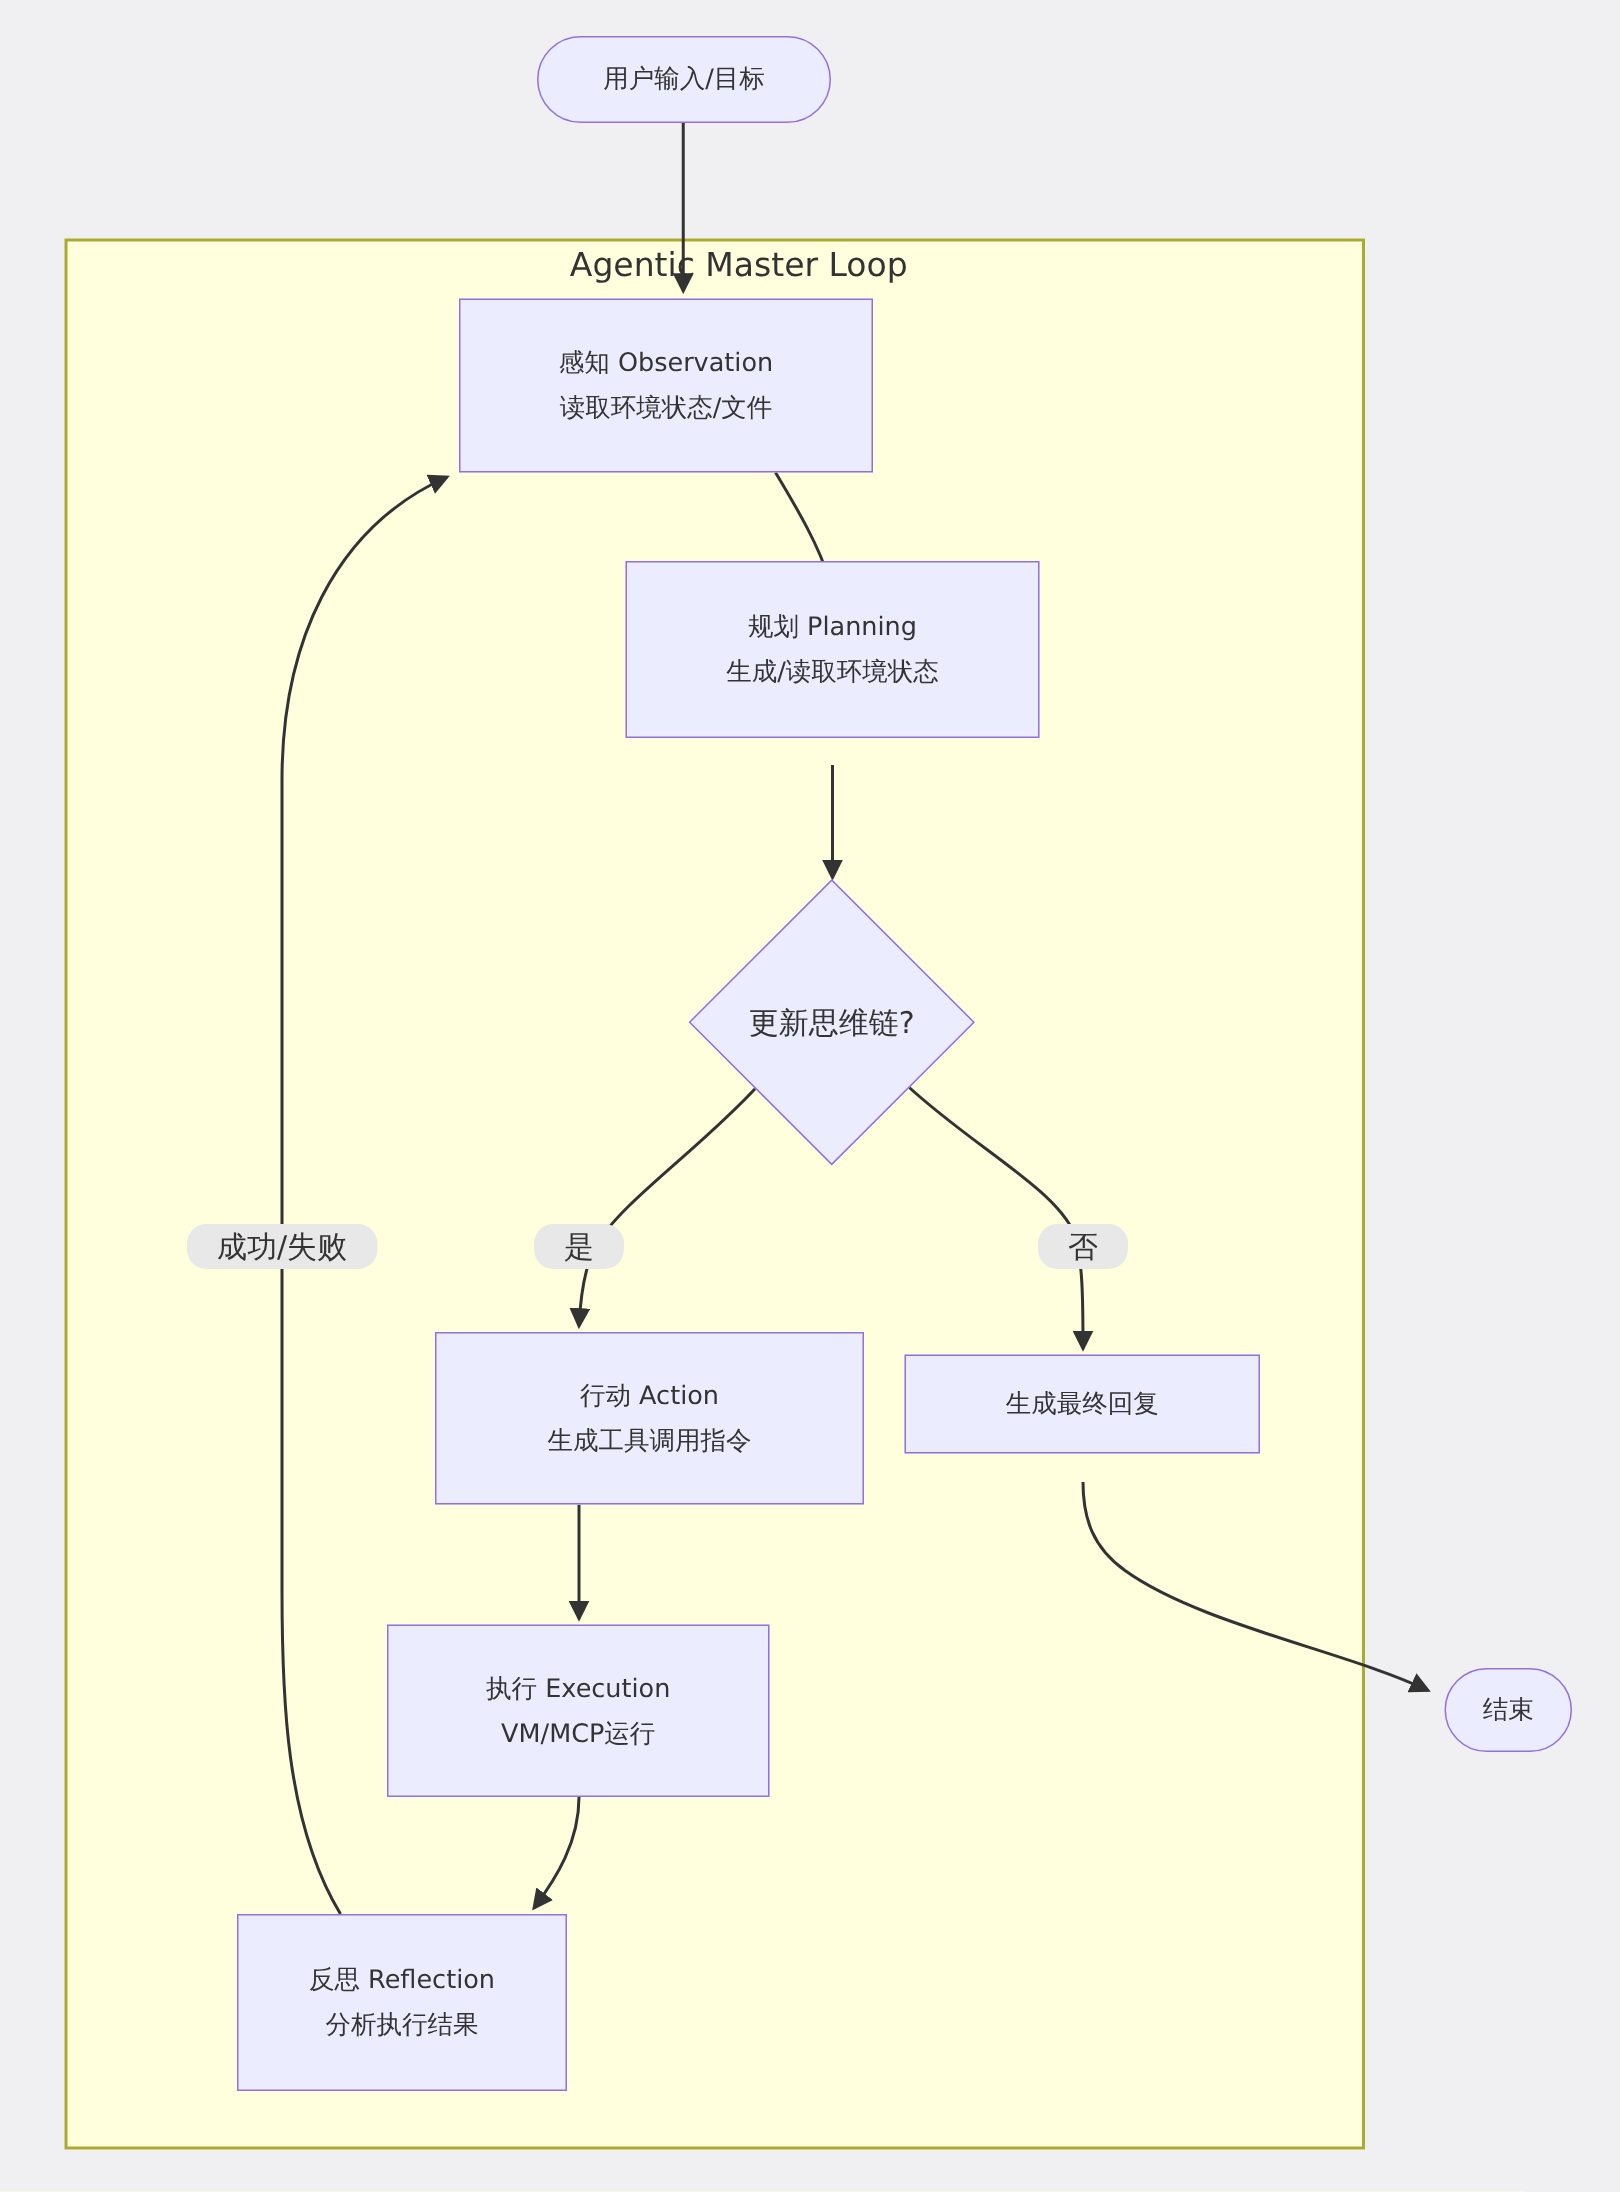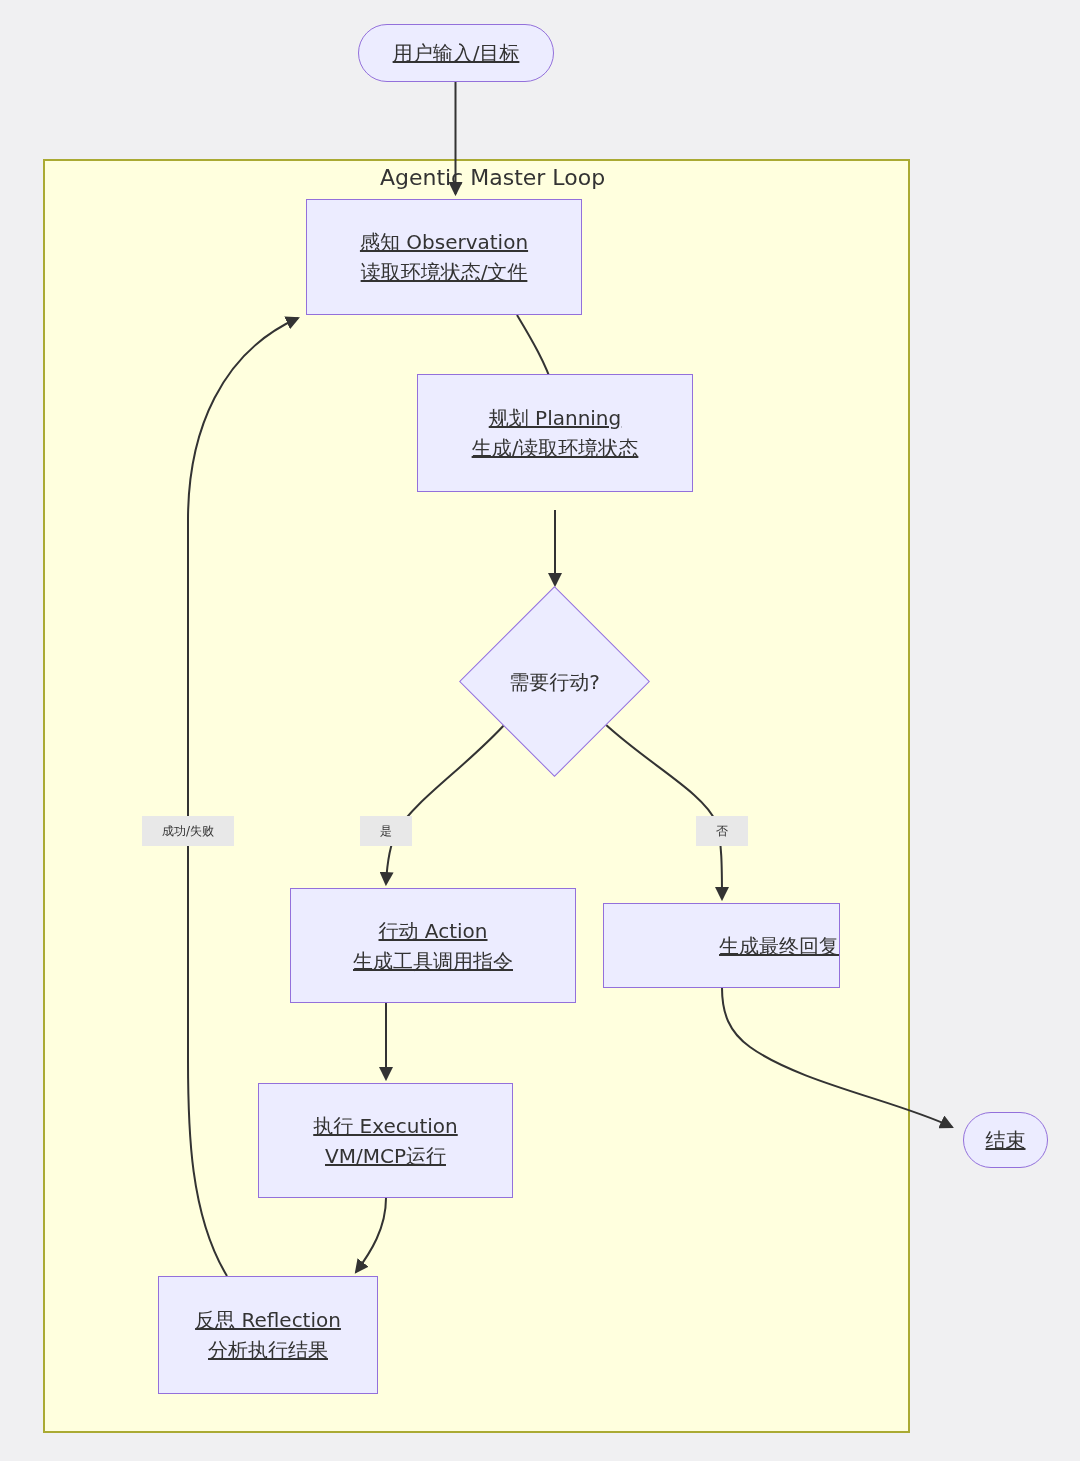--- a/index.html
+++ b/index.html
@@ -22,36 +22,36 @@
   .cluster-title{
     position:absolute;left:43px;top:165px;width:867px;text-align:center;
     font-size:22px;font-weight:500;z-index:1;color:var(--text);padding-left:16px;
   }
   svg.edges{position:absolute;left:0;top:0;z-index:2;}
   svg.edges path.flowline{fill:none;stroke:var(--edge);stroke-width:2px;}
   .node{
     position:absolute;z-index:3;background:var(--node_fill);
     border:1.5px solid var(--node_border);box-sizing:border-box;
     display:flex;flex-direction:column;align-items:center;justify-content:center;
-    font-size:20px;line-height:30px;text-align:center;color:var(--text);text-decoration:underline;
+    font-size:17px;line-height:30px;text-align:center;color:var(--text);
   }
   .pill{border-radius:30px;}
   .diamond{
     position:absolute;z-index:3;background:var(--node_fill);
     border:1.5px solid var(--node_border);box-sizing:border-box;
     transform:rotate(45deg);
   }
   .diamond-label{
     position:absolute;z-index:4;transform:translate(-50%,-50%);
     font-size:20px;white-space:nowrap;color:var(--text);
   }
   .edge-label{
     position:absolute;z-index:4;transform:translate(-50%,-50%);
-    background:var(--label_bg);font-size:12px;line-height:26px;
-    padding:2px 20px;white-space:nowrap;color:var(--text);
+    background:var(--label_bg);font-size:20px;line-height:26px;
+    padding:2px 20px;white-space:nowrap;color:var(--text);border-radius:13px;
   }
 </style>
 </head>
 <body>
 
 <div class="cluster"></div>
 <div class="cluster-title">Agentic Master Loop</div>
 
 <svg class="edges" width="1080" height="1461" viewBox="0 0 1080 1461">
   <defs>
@@ -78,28 +78,28 @@
   <span>感知 Observation</span>
   <span>读取环境状态/文件</span>
 </div>
 
 <div class="node" style="left:417px;top:374px;width:276px;height:118px;">
   <span>规划 Planning</span>
   <span>生成/读取环境状态</span>
 </div>
 
 <div class="diamond" style="left:487px;top:614px;width:135px;height:135px;"></div>
-<div class="diamond-label" style="left:554.5px;top:681.5px;">需要行动?</div>
+<div class="diamond-label" style="left:554.5px;top:681.5px;">更新思维链?</div>
 
 <div class="node" style="left:242px;top:888px;width:286px;height:115px;margin-left:48px;">
   <span>行动 Action</span>
   <span>生成工具调用指令</span>
 </div>
 
-<div class="node" style="left:603px;top:903px;width:237px;height:85px;align-items:flex-end;">
+<div class="node" style="left:603px;top:903px;width:237px;height:66px;">
   <span>生成最终回复</span>
 </div>
 
 <div class="node" style="left:258px;top:1083px;width:255px;height:115px;">
   <span>执行 Execution</span>
   <span>VM/MCP运行</span>
 </div>
 
 <div class="node" style="left:158px;top:1276px;width:220px;height:118px;">
   <span>反思 Reflection</span>

